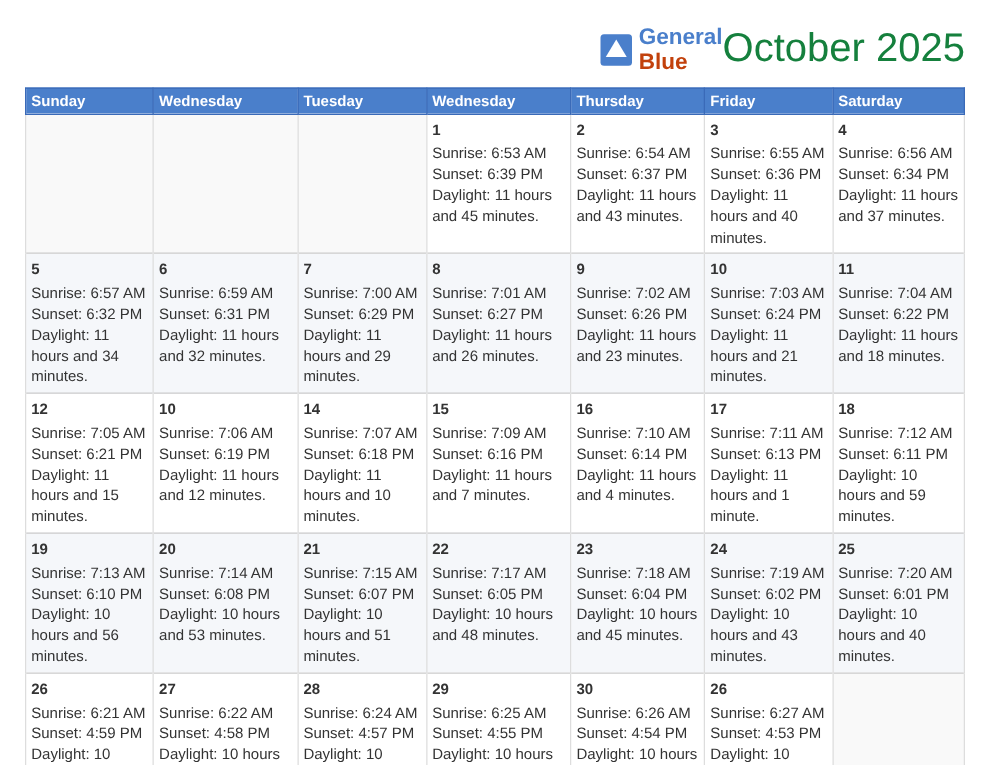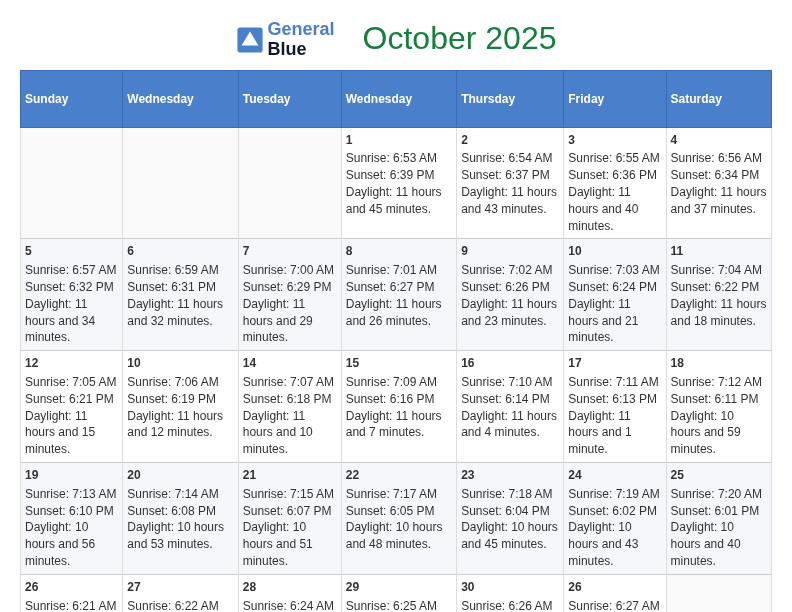--- a/index.html
+++ b/index.html
@@ -6,23 +6,22 @@
     body {
       font-family: Arial, sans-serif;
       background: #fff;
       width: 792px;
       min-height: 612px;
       padding: 20px;
     }
     .header {
       display: flex;
       align-items: flex-start;
-      justify-content: center;
+      justify-content: flex-end;
       margin-bottom: 10px;
-      gap: 28px;
     }
     .logo {
       display: flex;
       align-items: center;
     }
     .logo-text {
       font-size: 18px;
       font-weight: bold;
       color: #333;
       line-height: 1.1;
@@ -48,21 +47,21 @@
       color: #555;
     }
     table {
       width: 100%;
       border-collapse: collapse;
       font-size: 11px;
     }
     thead tr th {
       background: #4a7fcb;
       color: white;
-      padding: 21px 4px;
+      padding: 3px 4px;
       text-align: left;
       font-size: 12px;
       font-weight: bold;
       border: 1px solid #3a6ab8;
     }
     tbody tr {
       border-bottom: 1px solid #ccc;
     }
     tbody tr td {
       vertical-align: top;
@@ -98,21 +97,21 @@
 <body>
 
 <div class="header">
   <div class="logo">
     <svg class="logo-icon" viewBox="0 0 40 40">
       <rect x="2" y="2" width="36" height="36" rx="4" fill="#4a7fcb"></rect>
       <polygon points="20,8 32,28 8,28" fill="white"></polygon>
     </svg>
     <div class="logo-text">
       <div><span>General</span></div>
-      <div style="color:#0f172a;">Blue</div>
+      <div style="color:#c2410c;">Blue</div>
     </div>
   </div>
   <div class="title-block">
     <div class="month-title">October 2025</div>
   </div>
 </div>
 
 <table>
   <thead>
     <tr>

